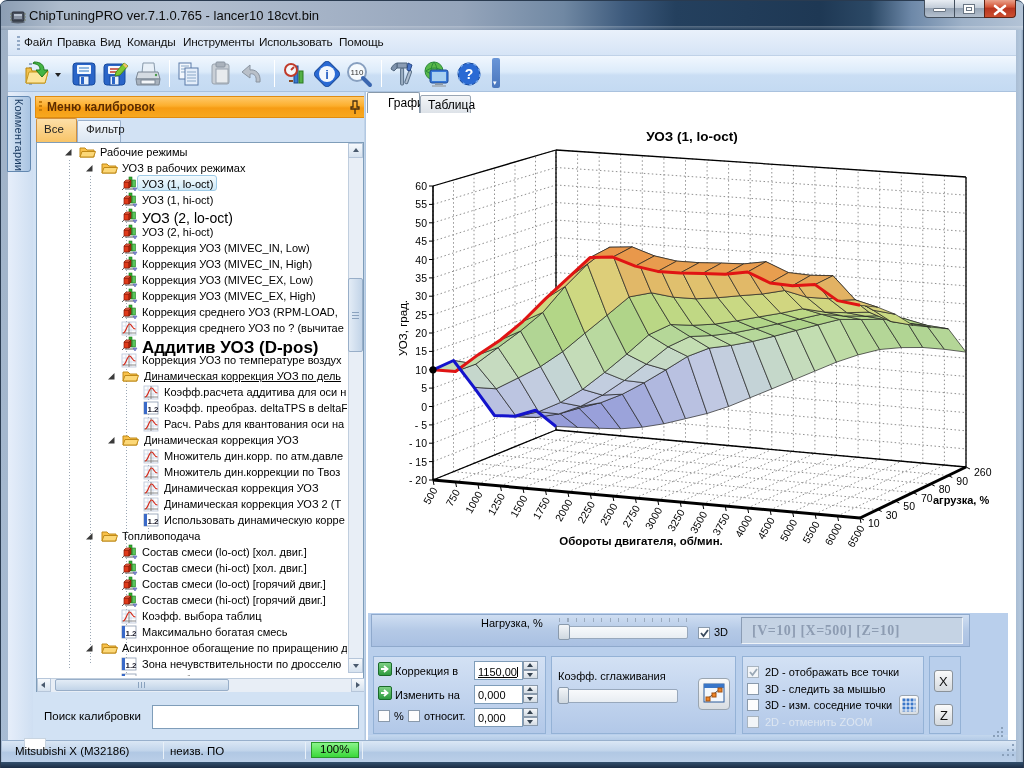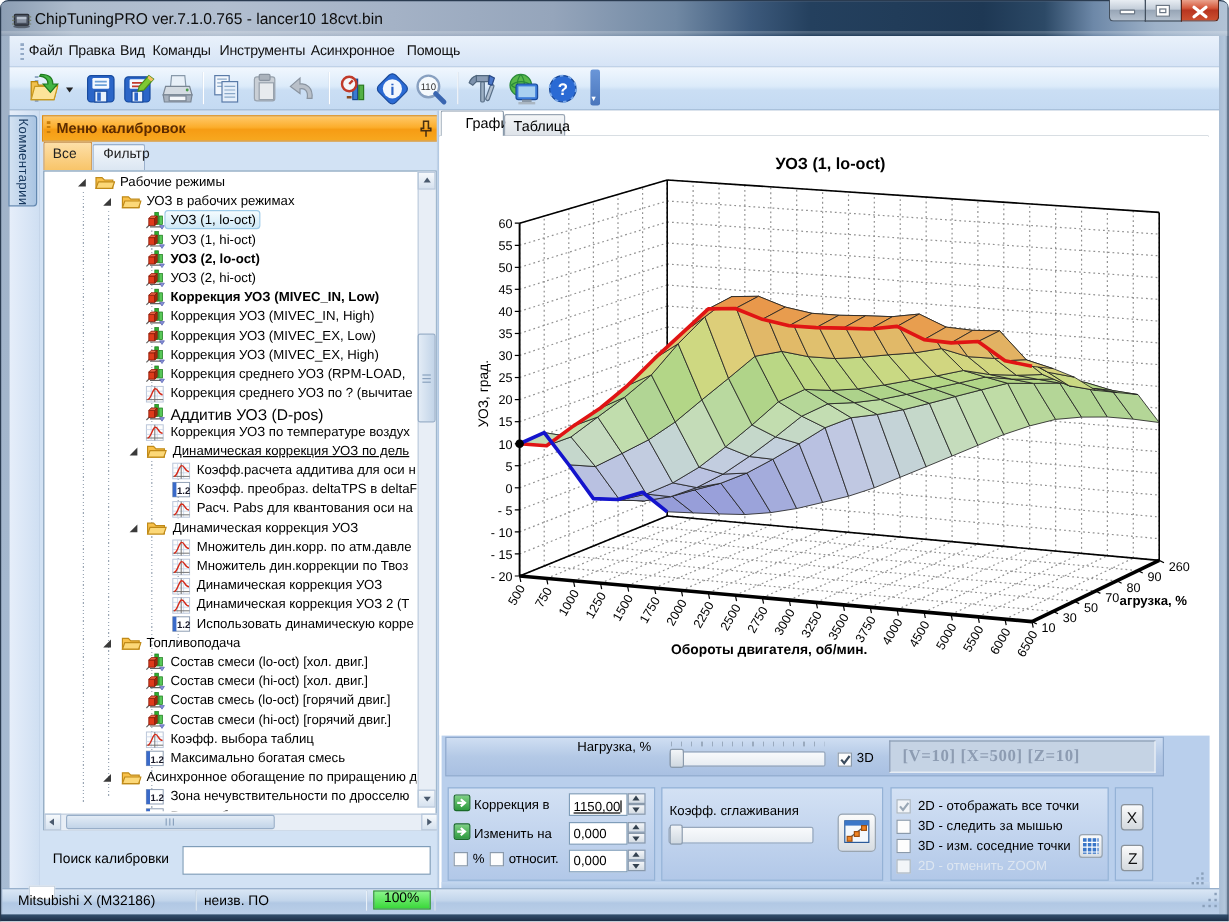--- a/index.html
+++ b/index.html
@@ -33,21 +33,21 @@
 <svg style="position:absolute;left:992px;top:4px" width="16" height="12">
       <path d="M3 2 L13 10 M13 2 L3 10" stroke="#ffffff" stroke-width="2.6" stroke-linecap="round"></path>
     </svg>
 <div style="position:absolute;left:8px;top:30px;width:1008px;height:26px;background:linear-gradient(180deg,#e9f1fb,#d6e4f6);border-bottom:1px solid #c0d2e8;"></div>
 <div style="position:absolute;left:17px;top:36px;width:3px;height:14px;background:repeating-linear-gradient(180deg,#93a9c6 0,#93a9c6 2px,rgba(0,0,0,0) 2px,rgba(0,0,0,0) 4px);"></div>
 <div style="position:absolute;left:24px;top:37px;font-size:11.8px;color:#111;font-weight:normal;white-space:nowrap;line-height:1;letter-spacing:-0.2px;">Файл</div>
 <div style="position:absolute;left:57px;top:37px;font-size:11.8px;color:#111;font-weight:normal;white-space:nowrap;line-height:1;letter-spacing:-0.2px;">Правка</div>
 <div style="position:absolute;left:100px;top:37px;font-size:11.8px;color:#111;font-weight:normal;white-space:nowrap;line-height:1;letter-spacing:-0.2px;">Вид</div>
 <div style="position:absolute;left:127px;top:37px;font-size:11.8px;color:#111;font-weight:normal;white-space:nowrap;line-height:1;letter-spacing:-0.2px;">Команды</div>
 <div style="position:absolute;left:183px;top:37px;font-size:11.8px;color:#111;font-weight:normal;white-space:nowrap;line-height:1;letter-spacing:-0.2px;">Инструменты</div>
-<div style="position:absolute;left:259px;top:37px;font-size:11.8px;color:#111;font-weight:normal;white-space:nowrap;line-height:1;letter-spacing:-0.2px;">Асинхронное</div>
+<div style="position:absolute;left:259px;top:37px;font-size:11.8px;color:#111;font-weight:normal;white-space:nowrap;line-height:1;letter-spacing:-0.2px;">Использовать</div>
 <div style="position:absolute;left:339px;top:37px;font-size:11.8px;color:#111;font-weight:normal;white-space:nowrap;line-height:1;letter-spacing:-0.2px;text-align:center;">Помощь</div>
 <div style="position:absolute;left:8px;top:56px;width:1008px;height:36px;background:linear-gradient(180deg,#f1f7fe 0%,#dcebfa 45%,#cadef4 55%,#c4daf2 100%);border-bottom:1px solid #aac2de;"></div>
 <div style="position:absolute;left:29px;top:63px;width:3px;height:22px;background:repeating-linear-gradient(180deg,#93a9c6 0,#93a9c6 2px,rgba(0,0,0,0) 2px,rgba(0,0,0,0) 4px);"></div>
 <div style="position:absolute;left:169px;top:60px;width:1px;height:27px;background:#9fb6d2;border-right:1px solid #ffffff;"></div>
 <div style="position:absolute;left:274px;top:60px;width:1px;height:27px;background:#9fb6d2;border-right:1px solid #ffffff;"></div>
 <div style="position:absolute;left:381px;top:60px;width:1px;height:27px;background:#9fb6d2;border-right:1px solid #ffffff;"></div>
 <div style="position:absolute;left:55px;top:73px;width:7px;height:4px;border-left:3.5px solid transparent;border-right:3.5px solid transparent;border-top:4px solid #222;width:0;height:0;"></div>
 <svg style="position:absolute;left:24px;top:60px" width="28" height="28">
       <path d="M2 8 L2 23 L21 23 L24 11 L8 11 L7 8 Z" fill="#f2c14e" stroke="#b8860b"></path>
 <path d="M2 23 L5 12 L24 12 L21 23 Z" fill="#fce49a" stroke="#c89a20"></path>
@@ -204,21 +204,21 @@
       <svg style="position:absolute;left:84px;top:65px" width="17" height="16">
         <line x1="1" y1="14" x2="8" y2="7" stroke="#606060" stroke-width="1"></line>
         <line x1="4" y1="13" x2="14" y2="13" stroke="#606060" stroke-width="1"></line>
         <rect x="8" y="1" width="3" height="10" fill="#2fae2f" stroke="#1a7a1a" stroke-width="0.6"></rect>
         <rect x="11.6" y="4" width="2.8" height="7" fill="#58c858" stroke="#1a7a1a" stroke-width="0.6"></rect>
         <path d="M3 6 L8 6 L8 12 L3 12 Z" fill="#e03a1a" stroke="#8a1a08" stroke-width="0.7"></path>
         <path d="M3 6 L5 4 L10 4 L8 6 Z" fill="#f06a4a" stroke="#8a1a08" stroke-width="0.7"></path>
         <path d="M8 6 L10 4 L10 10 L8 12 Z" fill="#a82a10" stroke="#8a1a08" stroke-width="0.7"></path>
         <path d="M12 12 L16 12 L14 15 Z" fill="#8890d8" stroke="#5560b0" stroke-width="0.6"></path>
       </svg>
-      <div style="position:absolute;left:105px;top:68.0px;font-size:11px;color:#000;font-weight:bold;white-space:nowrap;line-height:1;">УОЗ (2, lo-oct)</div>
+      <div style="position:absolute;left:105px;top:68.0px;font-size:14px;color:#000;font-weight:normal;white-space:nowrap;line-height:1;">УОЗ (2, lo-oct)</div>
       <svg style="position:absolute;left:84px;top:81px" width="17" height="16">
         <line x1="1" y1="14" x2="8" y2="7" stroke="#606060" stroke-width="1"></line>
         <line x1="4" y1="13" x2="14" y2="13" stroke="#606060" stroke-width="1"></line>
         <rect x="8" y="1" width="3" height="10" fill="#2fae2f" stroke="#1a7a1a" stroke-width="0.6"></rect>
         <rect x="11.6" y="4" width="2.8" height="7" fill="#58c858" stroke="#1a7a1a" stroke-width="0.6"></rect>
         <path d="M3 6 L8 6 L8 12 L3 12 Z" fill="#e03a1a" stroke="#8a1a08" stroke-width="0.7"></path>
         <path d="M3 6 L5 4 L10 4 L8 6 Z" fill="#f06a4a" stroke="#8a1a08" stroke-width="0.7"></path>
         <path d="M8 6 L10 4 L10 10 L8 12 Z" fill="#a82a10" stroke="#8a1a08" stroke-width="0.7"></path>
         <path d="M12 12 L16 12 L14 15 Z" fill="#8890d8" stroke="#5560b0" stroke-width="0.6"></path>
       </svg>
@@ -226,21 +226,21 @@
       <svg style="position:absolute;left:84px;top:97px" width="17" height="16">
         <line x1="1" y1="14" x2="8" y2="7" stroke="#606060" stroke-width="1"></line>
         <line x1="4" y1="13" x2="14" y2="13" stroke="#606060" stroke-width="1"></line>
         <rect x="8" y="1" width="3" height="10" fill="#2fae2f" stroke="#1a7a1a" stroke-width="0.6"></rect>
         <rect x="11.6" y="4" width="2.8" height="7" fill="#58c858" stroke="#1a7a1a" stroke-width="0.6"></rect>
         <path d="M3 6 L8 6 L8 12 L3 12 Z" fill="#e03a1a" stroke="#8a1a08" stroke-width="0.7"></path>
         <path d="M3 6 L5 4 L10 4 L8 6 Z" fill="#f06a4a" stroke="#8a1a08" stroke-width="0.7"></path>
         <path d="M8 6 L10 4 L10 10 L8 12 Z" fill="#a82a10" stroke="#8a1a08" stroke-width="0.7"></path>
         <path d="M12 12 L16 12 L14 15 Z" fill="#8890d8" stroke="#5560b0" stroke-width="0.6"></path>
       </svg>
-      <div style="position:absolute;left:105px;top:100.0px;font-size:11px;color:#000;font-weight:bold;white-space:nowrap;line-height:1;">Коррекция УОЗ (MIVEC_IN, Low)</div>
+      <div style="position:absolute;left:105px;top:100.0px;font-size:11px;color:#000;font-weight:normal;white-space:nowrap;line-height:1;">Коррекция УОЗ (MIVEC_IN, Low)</div>
       <svg style="position:absolute;left:84px;top:113px" width="17" height="16">
         <line x1="1" y1="14" x2="8" y2="7" stroke="#606060" stroke-width="1"></line>
         <line x1="4" y1="13" x2="14" y2="13" stroke="#606060" stroke-width="1"></line>
         <rect x="8" y="1" width="3" height="10" fill="#2fae2f" stroke="#1a7a1a" stroke-width="0.6"></rect>
         <rect x="11.6" y="4" width="2.8" height="7" fill="#58c858" stroke="#1a7a1a" stroke-width="0.6"></rect>
         <path d="M3 6 L8 6 L8 12 L3 12 Z" fill="#e03a1a" stroke="#8a1a08" stroke-width="0.7"></path>
         <path d="M3 6 L5 4 L10 4 L8 6 Z" fill="#f06a4a" stroke="#8a1a08" stroke-width="0.7"></path>
         <path d="M8 6 L10 4 L10 10 L8 12 Z" fill="#a82a10" stroke="#8a1a08" stroke-width="0.7"></path>
         <path d="M12 12 L16 12 L14 15 Z" fill="#8890d8" stroke="#5560b0" stroke-width="0.6"></path>
       </svg>
@@ -294,21 +294,21 @@
       <svg style="position:absolute;left:84px;top:193px" width="17" height="16">
         <line x1="1" y1="14" x2="8" y2="7" stroke="#606060" stroke-width="1"></line>
         <line x1="4" y1="13" x2="14" y2="13" stroke="#606060" stroke-width="1"></line>
         <rect x="8" y="1" width="3" height="10" fill="#2fae2f" stroke="#1a7a1a" stroke-width="0.6"></rect>
         <rect x="11.6" y="4" width="2.8" height="7" fill="#58c858" stroke="#1a7a1a" stroke-width="0.6"></rect>
         <path d="M3 6 L8 6 L8 12 L3 12 Z" fill="#e03a1a" stroke="#8a1a08" stroke-width="0.7"></path>
         <path d="M3 6 L5 4 L10 4 L8 6 Z" fill="#f06a4a" stroke="#8a1a08" stroke-width="0.7"></path>
         <path d="M8 6 L10 4 L10 10 L8 12 Z" fill="#a82a10" stroke="#8a1a08" stroke-width="0.7"></path>
         <path d="M12 12 L16 12 L14 15 Z" fill="#8890d8" stroke="#5560b0" stroke-width="0.6"></path>
       </svg>
-      <div style="position:absolute;left:105px;top:196.0px;font-size:13px;color:#000;font-weight:normal;white-space:nowrap;line-height:1;">Аддитив УОЗ (D-pos)</div>
+      <div style="position:absolute;left:105px;top:196.0px;font-size:17px;color:#000;font-weight:bold;white-space:nowrap;line-height:1;">Аддитив УОЗ (D-pos)</div>
       <svg style="position:absolute;left:84px;top:210px" width="16" height="15">
         <rect x="1" y="1" width="14" height="13" fill="#fdfdfd" stroke="#b8c4d8" stroke-width="0.8"></rect>
         <g stroke="#c8d4e8" stroke-width="0.7">
           <line x1="1" y1="5" x2="15" y2="5"></line>
           <line x1="1" y1="9" x2="15" y2="9"></line>
           <line x1="5" y1="1" x2="5" y2="14"></line>
           <line x1="10" y1="1" x2="10" y2="14"></line>
         </g>
         <line x1="8" y1="1" x2="8" y2="14" stroke="#707070" stroke-width="0.8"></line>
         <line x1="1" y1="12" x2="15" y2="12" stroke="#707070" stroke-width="0.8"></line>
@@ -454,21 +454,21 @@
       <svg style="position:absolute;left:84px;top:433px" width="17" height="16">
         <line x1="1" y1="14" x2="8" y2="7" stroke="#606060" stroke-width="1"></line>
         <line x1="4" y1="13" x2="14" y2="13" stroke="#606060" stroke-width="1"></line>
         <rect x="8" y="1" width="3" height="10" fill="#2fae2f" stroke="#1a7a1a" stroke-width="0.6"></rect>
         <rect x="11.6" y="4" width="2.8" height="7" fill="#58c858" stroke="#1a7a1a" stroke-width="0.6"></rect>
         <path d="M3 6 L8 6 L8 12 L3 12 Z" fill="#e03a1a" stroke="#8a1a08" stroke-width="0.7"></path>
         <path d="M3 6 L5 4 L10 4 L8 6 Z" fill="#f06a4a" stroke="#8a1a08" stroke-width="0.7"></path>
         <path d="M8 6 L10 4 L10 10 L8 12 Z" fill="#a82a10" stroke="#8a1a08" stroke-width="0.7"></path>
         <path d="M12 12 L16 12 L14 15 Z" fill="#8890d8" stroke="#5560b0" stroke-width="0.6"></path>
       </svg>
-      <div style="position:absolute;left:105px;top:436.0px;font-size:11px;color:#000;font-weight:normal;white-space:nowrap;line-height:1;">Состав смесь (lo-oct) [горячий двиг.]</div>
+      <div style="position:absolute;left:105px;top:436.0px;font-size:11px;color:#000;font-weight:normal;white-space:nowrap;line-height:1;">Состав смеси (lo-oct) [горячий двиг.]</div>
       <svg style="position:absolute;left:84px;top:449px" width="17" height="16">
         <line x1="1" y1="14" x2="8" y2="7" stroke="#606060" stroke-width="1"></line>
         <line x1="4" y1="13" x2="14" y2="13" stroke="#606060" stroke-width="1"></line>
         <rect x="8" y="1" width="3" height="10" fill="#2fae2f" stroke="#1a7a1a" stroke-width="0.6"></rect>
         <rect x="11.6" y="4" width="2.8" height="7" fill="#58c858" stroke="#1a7a1a" stroke-width="0.6"></rect>
         <path d="M3 6 L8 6 L8 12 L3 12 Z" fill="#e03a1a" stroke="#8a1a08" stroke-width="0.7"></path>
         <path d="M3 6 L5 4 L10 4 L8 6 Z" fill="#f06a4a" stroke="#8a1a08" stroke-width="0.7"></path>
         <path d="M8 6 L10 4 L10 10 L8 12 Z" fill="#a82a10" stroke="#8a1a08" stroke-width="0.7"></path>
         <path d="M12 12 L16 12 L14 15 Z" fill="#8890d8" stroke="#5560b0" stroke-width="0.6"></path>
       </svg>

